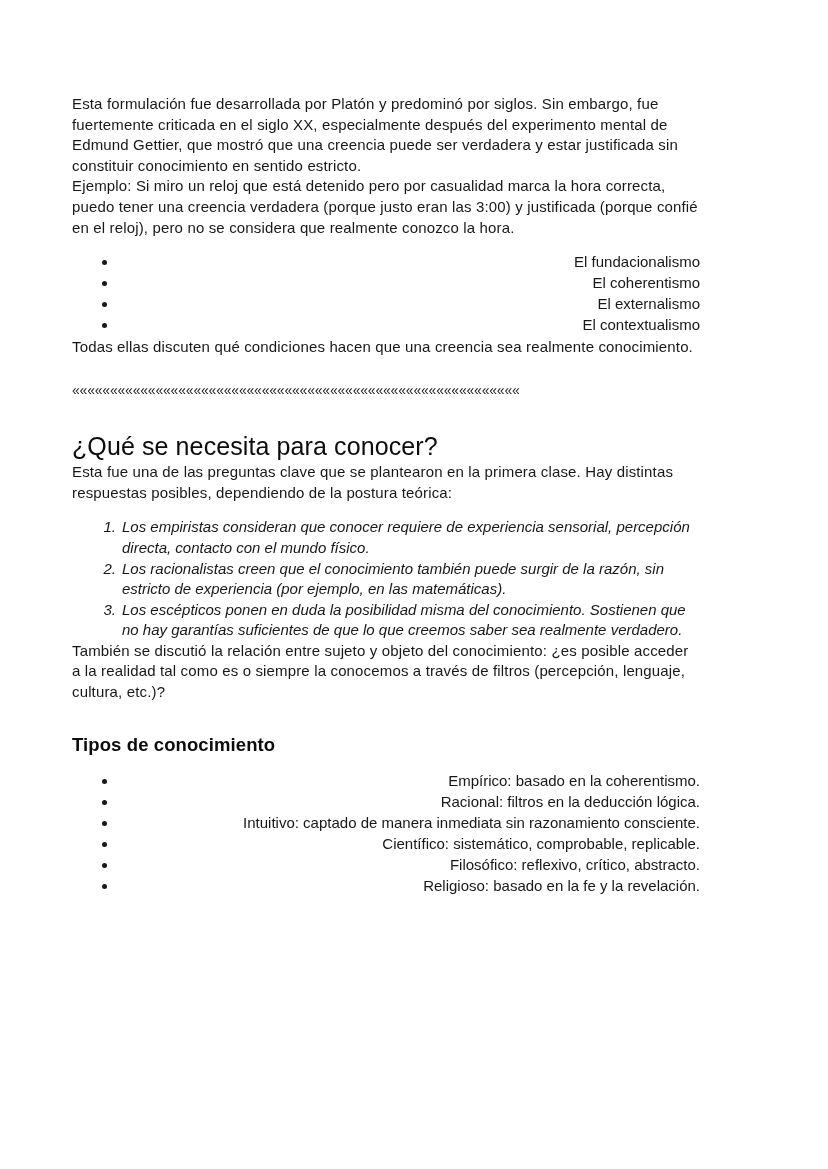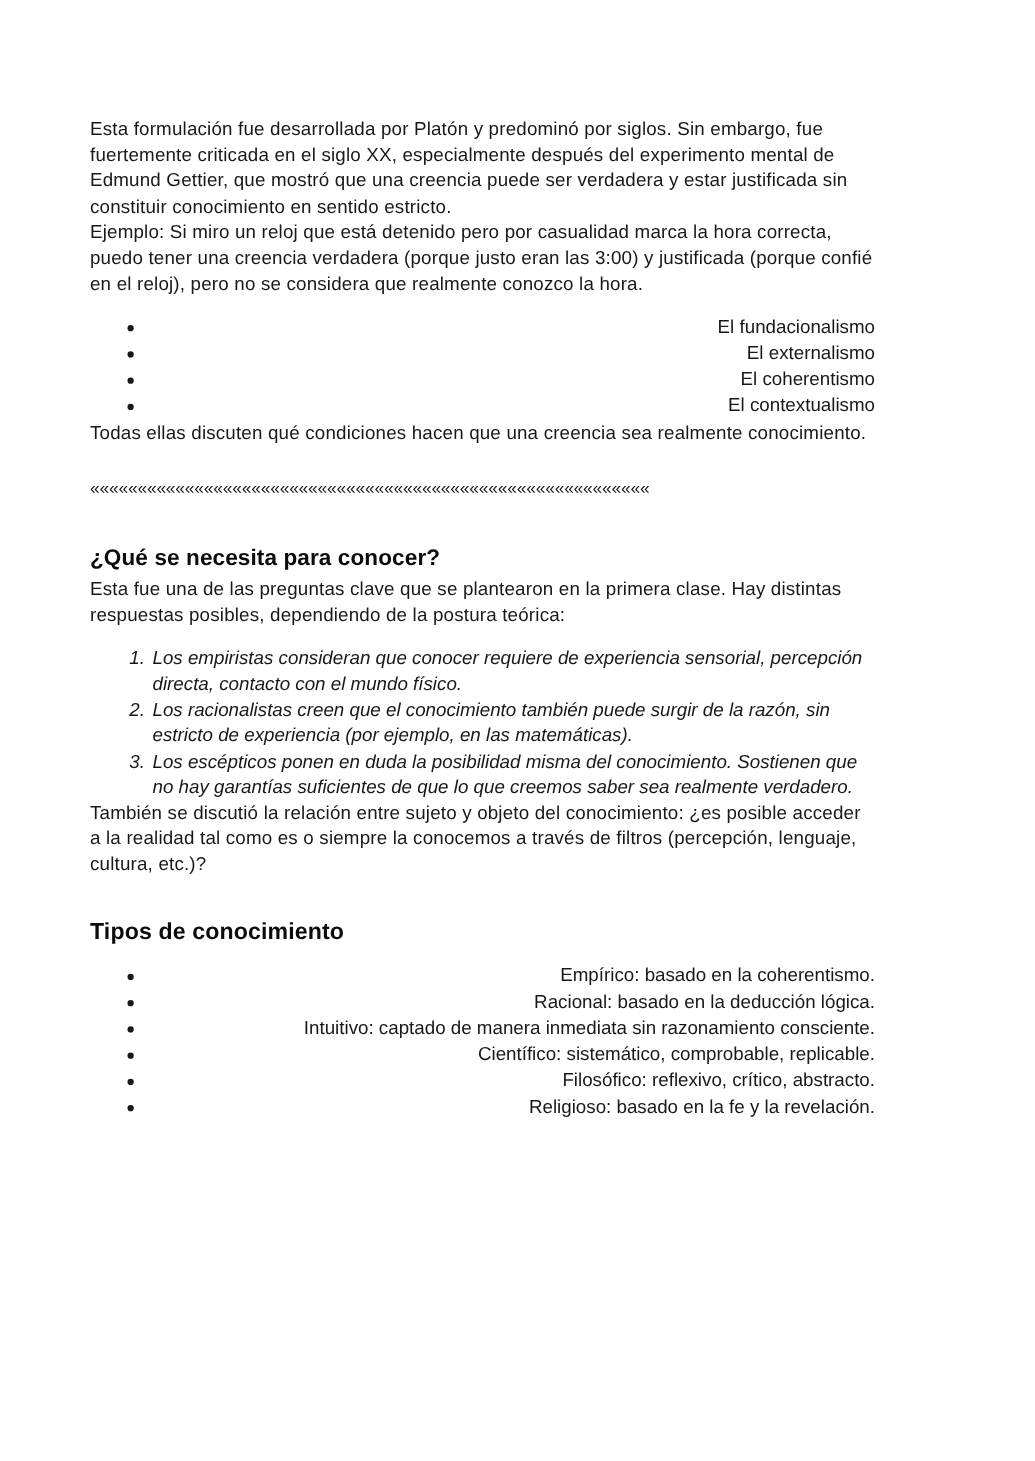--- a/index.html
+++ b/index.html
@@ -35,23 +35,23 @@
     line-height: 20.6px;
     letter-spacing: 0.01em;
     color: #18181a;
     text-align: left;
   }
 
   .gap-para { margin-top: 20px; }
 
   h1.heading-1 {
     margin: 32px 0 0 0;
-    font-size: 18px;
+    font-size: 25px;
     line-height: 31px;
-    font-weight: bold;
+    font-weight: normal;
     letter-spacing: 0.1px;
     color: #0c0c0d;
   }
 
   h2.heading-2 {
     margin: 30px 0 0 0;
     font-size: 18.5px;
     line-height: 24px;
     font-weight: bold;
     letter-spacing: 0.1px;
@@ -131,26 +131,26 @@
     <p class="para">Esta formulación fue desarrollada por Platón y predominó por siglos. Sin embargo, fue fuertemente criticada en el siglo XX, especialmente después del experimento mental de Edmund Gettier, que mostró que una creencia puede ser verdadera y estar justificada sin constituir conocimiento en sentido estricto.</p>
 
     <p class="para gap-para">Ejemplo: Si miro un reloj que está detenido pero por casualidad marca la hora correcta, puedo tener una creencia verdadera (porque justo eran las 3:00) y justificada (porque confié en el reloj), pero no se considera que realmente conozco la hora.</p>
 
 
     <ul class="bullet-list">
       <li>
         <span>El fundacionalismo</span>
       </li>
       <li>
+        <span>El coherentismo</span>
+      </li>
+      <li>
         <span>El externalismo</span>
       </li>
       <li>
-        <span>El coherentismo</span>
-      </li>
-      <li>
         <span>El contextualismo</span>
       </li>
     </ul>
 
     <p class="para gap-para">Todas ellas discuten qué condiciones hacen que una creencia sea realmente conocimiento.</p>
 
     <div class="divider-guillemets">«««««««««««««««««««««««««««««««««««««««««««««««««««««««««««</div>
 
     <h1 class="heading-1">¿Qué se necesita para conocer?</h1>
 
@@ -171,21 +171,21 @@
     <p class="para gap-para">También se discutió la relación entre sujeto y objeto del conocimiento: ¿es posible acceder a la realidad tal como es o siempre la conocemos a través de filtros (percepción, lenguaje, cultura, etc.)?</p>
 
     <h2 class="heading-2">Tipos de conocimiento</h2>
 
 
     <ul class="bullet-list">
       <li>
         <span>Empírico: basado en la coherentismo.</span>
       </li>
       <li>
-        <span>Racional: basado en la deducción lógica.</span>
+        <span>Racional: filtros en la deducción lógica.</span>
       </li>
       <li>
         <span>Intuitivo: captado de manera inmediata sin razonamiento consciente.</span>
       </li>
       <li>
         <span>Científico: sistemático, comprobable, replicable.</span>
       </li>
       <li>
         <span>Filosófico: reflexivo, crítico, abstracto.</span>
       </li>

